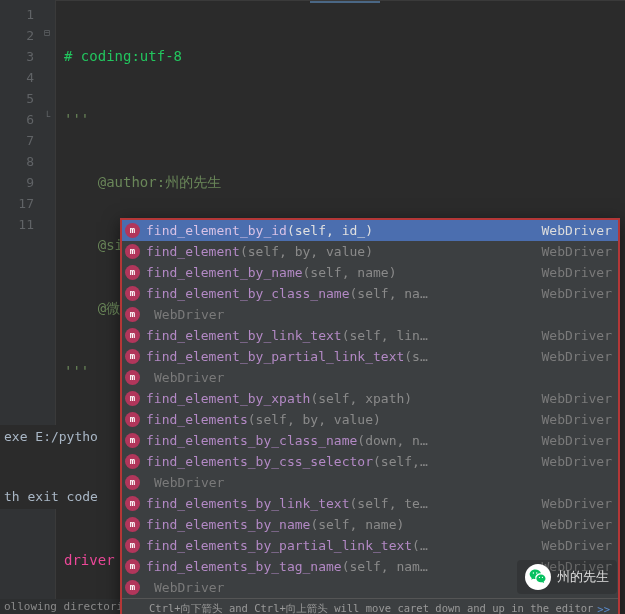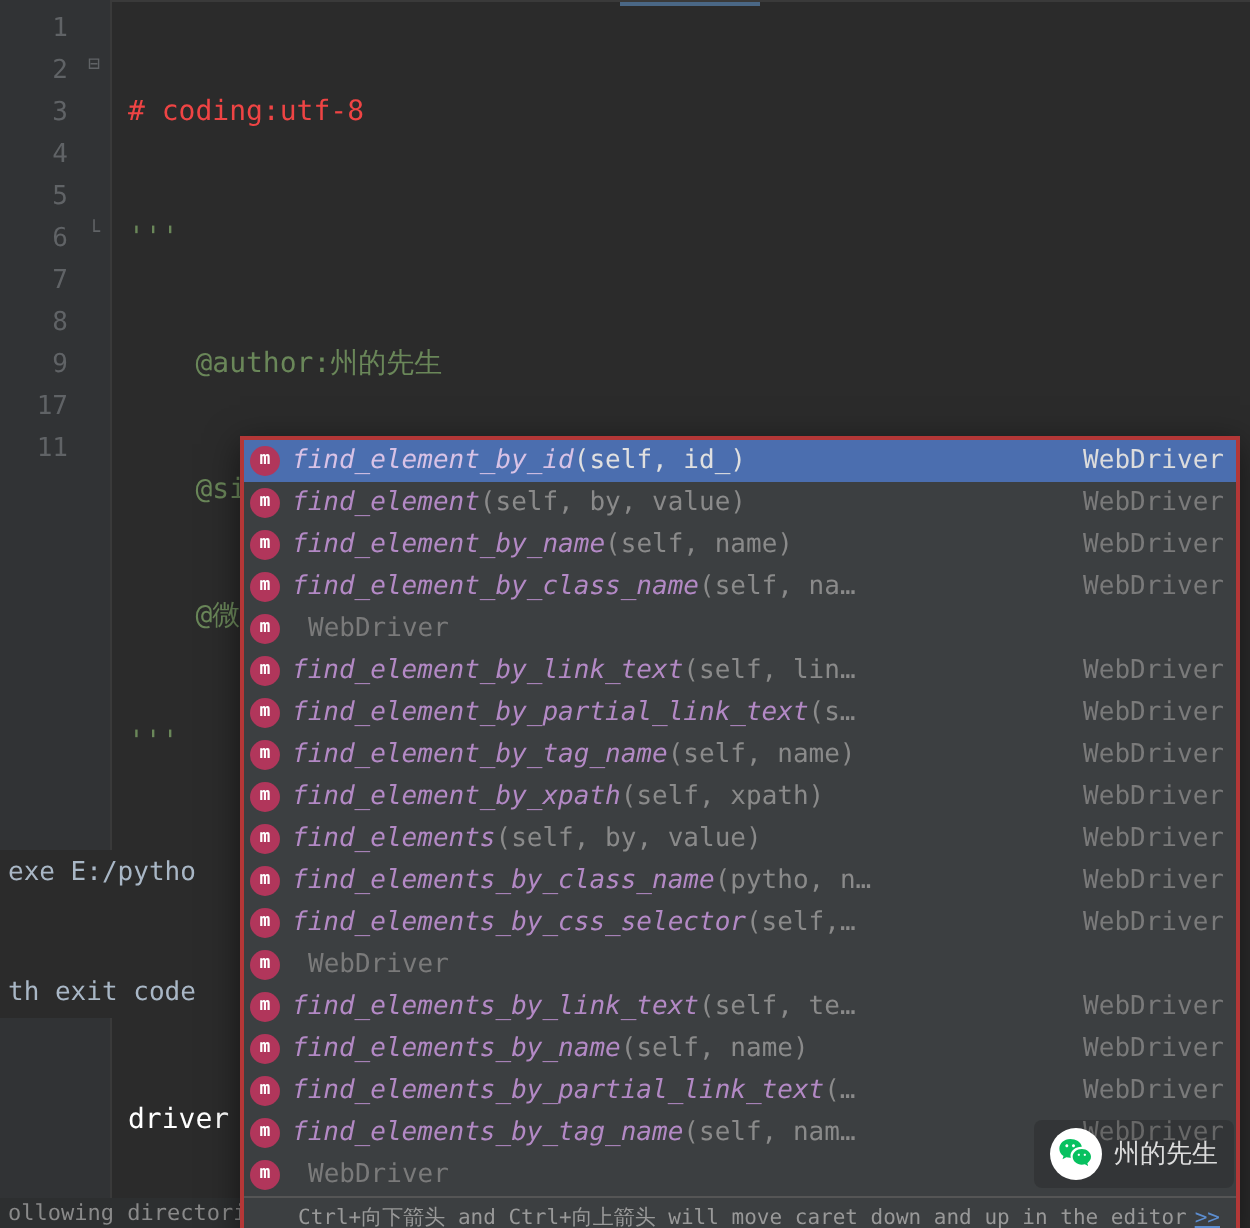--- a/index.html
+++ b/index.html
@@ -41,25 +41,25 @@
     font-size: 10px;
   }
   .code {
     flex: 1;
     padding: 4px 0 4px 8px;
     line-height: 21px;
     white-space: pre;
     position: relative;
   }
   .line { height: 21px; }
-  .cm { color: #ef4444; }
+  .cm { color: #22c55e; }
   .str { color: #6a8759; }
   .kw { color: #cc7832; }
   .kw2 { color: #cc7832; font-style: italic; }
-  .id { color: #ffffff; }
+  .id { color: #ec4899; }
   .param { color: #aa4926; }
   .op { color: #a9b7c6; }
   .tab-indicator {
     position: absolute;
     top: 0; left: 310px;
     width: 70px; height: 3px;
     background: #4a6785;
   }
 
   .autocomplete {
@@ -90,21 +90,21 @@
     background: #b1365b;
     color: #fff;
     font-size: 9px;
     text-align: center;
     line-height: 15px;
     margin-right: 6px;
     flex-shrink: 0;
     font-weight: bold;
   }
   .ac-sig { flex: 1; overflow: hidden; text-overflow: ellipsis; white-space: nowrap; }
-  .ac-sig .m-name { color: #b389c5; font-style: italic; }
+  .ac-sig .m-name { color: #b389c5; }
   .ac-row.sel .m-name { color: #d8c2e6; }
   .ac-sig .m-args { color: #8a8a8a; text-align: center; }
   .ac-row.sel .m-args { color: #e0e0e0; }
   .ac-type { color: #7a7a7a; margin-left: 8px; flex-shrink: 0; }
   .ac-row.sel .ac-type { color: #dcdcdc; }
   .ac-hint {
     background: #3c3f41;
     border-top: 1px solid #555;
     color: #999;
     font-size: 10.5px;
@@ -232,36 +232,35 @@
         <span class="ac-sig"><span class="m-name">find_element_by_link_text</span><span class="m-args">(self, lin…</span></span>
         <span class="ac-type">WebDriver</span>
       </div>
       <div class="ac-row">
         <span class="ac-icon">m</span>
         <span class="ac-sig"><span class="m-name">find_element_by_partial_link_text</span><span class="m-args">(s…</span></span>
         <span class="ac-type">WebDriver</span>
       </div>
       <div class="ac-row">
         <span class="ac-icon">m</span>
-        <span class="ac-sig"><span class="m-name">find_element_by_tag_name</span><span class="m-args">(self, name)</span></span>
         <span class="ac-type">WebDriver</span>
       </div>
       <div class="ac-row">
         <span class="ac-icon">m</span>
         <span class="ac-sig"><span class="m-name">find_element_by_xpath</span><span class="m-args">(self, xpath)</span></span>
         <span class="ac-type">WebDriver</span>
       </div>
       <div class="ac-row">
         <span class="ac-icon">m</span>
         <span class="ac-sig"><span class="m-name">find_elements</span><span class="m-args">(self, by, value)</span></span>
         <span class="ac-type">WebDriver</span>
       </div>
       <div class="ac-row">
         <span class="ac-icon">m</span>
-        <span class="ac-sig"><span class="m-name">find_elements_by_class_name</span><span class="m-args">(pytho, n…</span></span>
+        <span class="ac-sig"><span class="m-name">find_elements_by_class_name</span><span class="m-args">(down, n…</span></span>
         <span class="ac-type">WebDriver</span>
       </div>
       <div class="ac-row">
         <span class="ac-icon">m</span>
         <span class="ac-sig"><span class="m-name">find_elements_by_css_selector</span><span class="m-args">(self,…</span></span>
         <span class="ac-type">WebDriver</span>
       </div>
       <div class="ac-row">
         <span class="ac-icon">m</span>
         <span class="ac-type">WebDriver</span>

